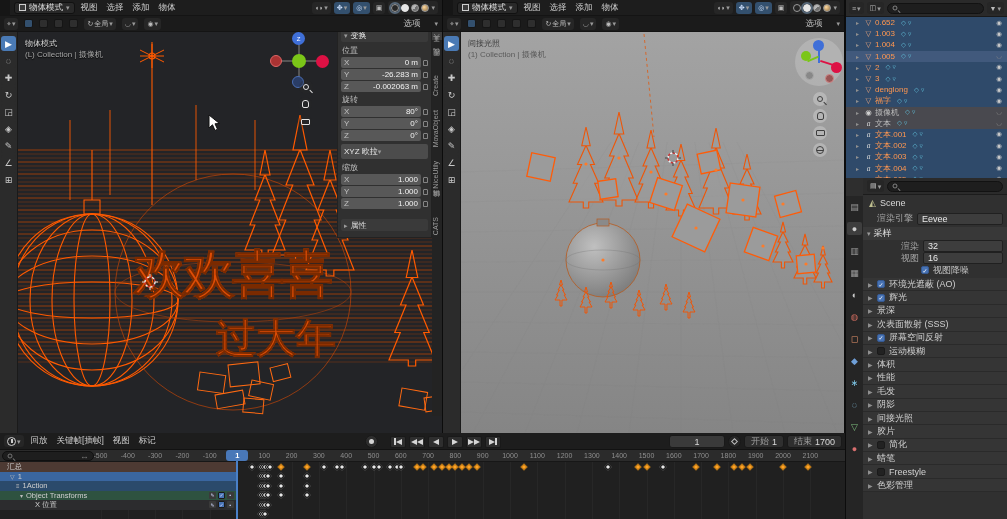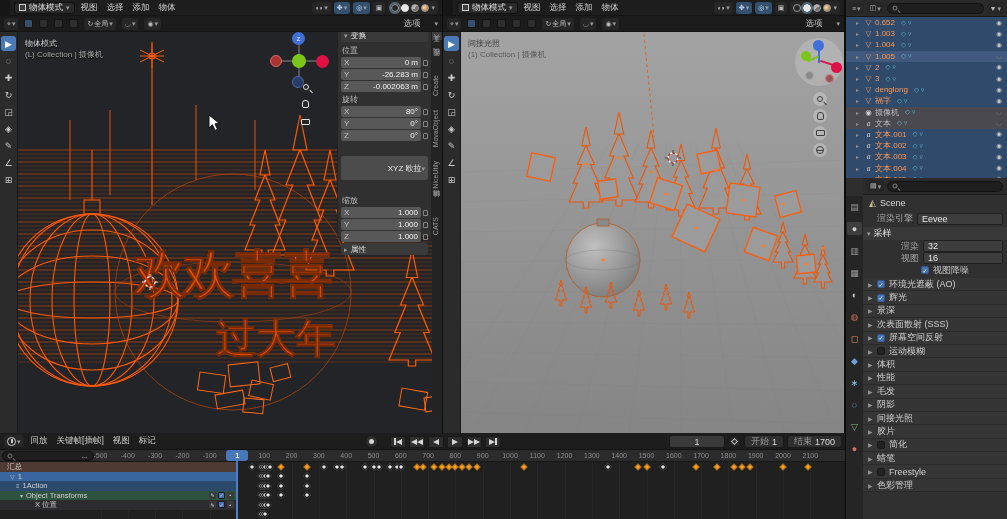--- a/index.html
+++ b/index.html
@@ -62,23 +62,23 @@
   
   .npanel{position:absolute;left:337px;top:26px;width:95px;height:212px;background:#303030;
     border:1px solid #222;z-index:26;padding:2px 3px;font-size:8px;}
   .np-head{height:13px;background:#3a3a3a;border-radius:2px;color:#e4e4e4;display:flex;align-items:center;gap:3px;padding:0 3px;margin-bottom:3px;}
   .np-label{color:#c3c3c3;margin:2px 0 1px 1px;}
   .nfrow{display:flex;align-items:center;gap:2px;margin-bottom:1px;}
   .nf{flex:1;display:flex;justify-content:space-between;background:#585858;border-radius:2px;height:11px;
     line-height:11px;padding:0 3px;color:#f2f2f2;}
   .nf .ax{color:#e0e0e0;opacity:.75;}
   .nlock{width:5px;height:6px;border:1px solid #9a9a9a;border-radius:1px 1px 0 0;opacity:.8;}
-  .ndd{display:flex;justify-content:flex-end;align-items:center;background:#4c4c4c;border-radius:2px;height:24px;
-    padding:0 3px;color:#e8e8e8;margin:15px 0;}
-  .ncollapsed{display:flex;align-items:center;gap:3px;background:#3a3a3a;border-radius:2px;height:12px;padding:0 3px;color:#d5d5d5;margin-top:1px;}
+  .ndd{display:flex;justify-content:flex-start;align-items:center;background:#4c4c4c;border-radius:2px;height:15px;
+    padding:0 3px;color:#e8e8e8;margin:3px 0;}
+  .ncollapsed{display:flex;align-items:center;gap:3px;background:#3a3a3a;border-radius:2px;height:12px;padding:0 3px;color:#d5d5d5;margin-top:10px;}
   .ntabs{position:absolute;left:432px;top:26px;width:11px;height:390px;background:#232323;z-index:27;display:flex;flex-direction:column;}
   .ntab{writing-mode:vertical-rl;transform:rotate(180deg);font-size:7px;color:#9c9c9c;padding:7px 0;
     text-align:center;border-left:1px solid #1a1a1a;}
   .ntab.active{background:#3d3d3d;color:#f0f0f0;}
 
   
   .rightcol{position:absolute;left:845px;top:0;width:162px;height:519px;background:#2e2e2e;border-left:1px solid #0c0c0c;}
   .outliner{position:absolute;top:0;left:0;right:0;height:178px;background:#272727;overflow:hidden;}
   .ol-head{height:17px;background:#2a2a2a;border-bottom:1px solid #191919;display:flex;align-items:center;gap:3px;padding:0 3px;}
   .pill{flex:1;height:11px;background:#1e1e1e;border:1px solid #121212;border-radius:7px;display:flex;align-items:center;gap:3px;padding:0 4px;color:#9a9a9a;}

